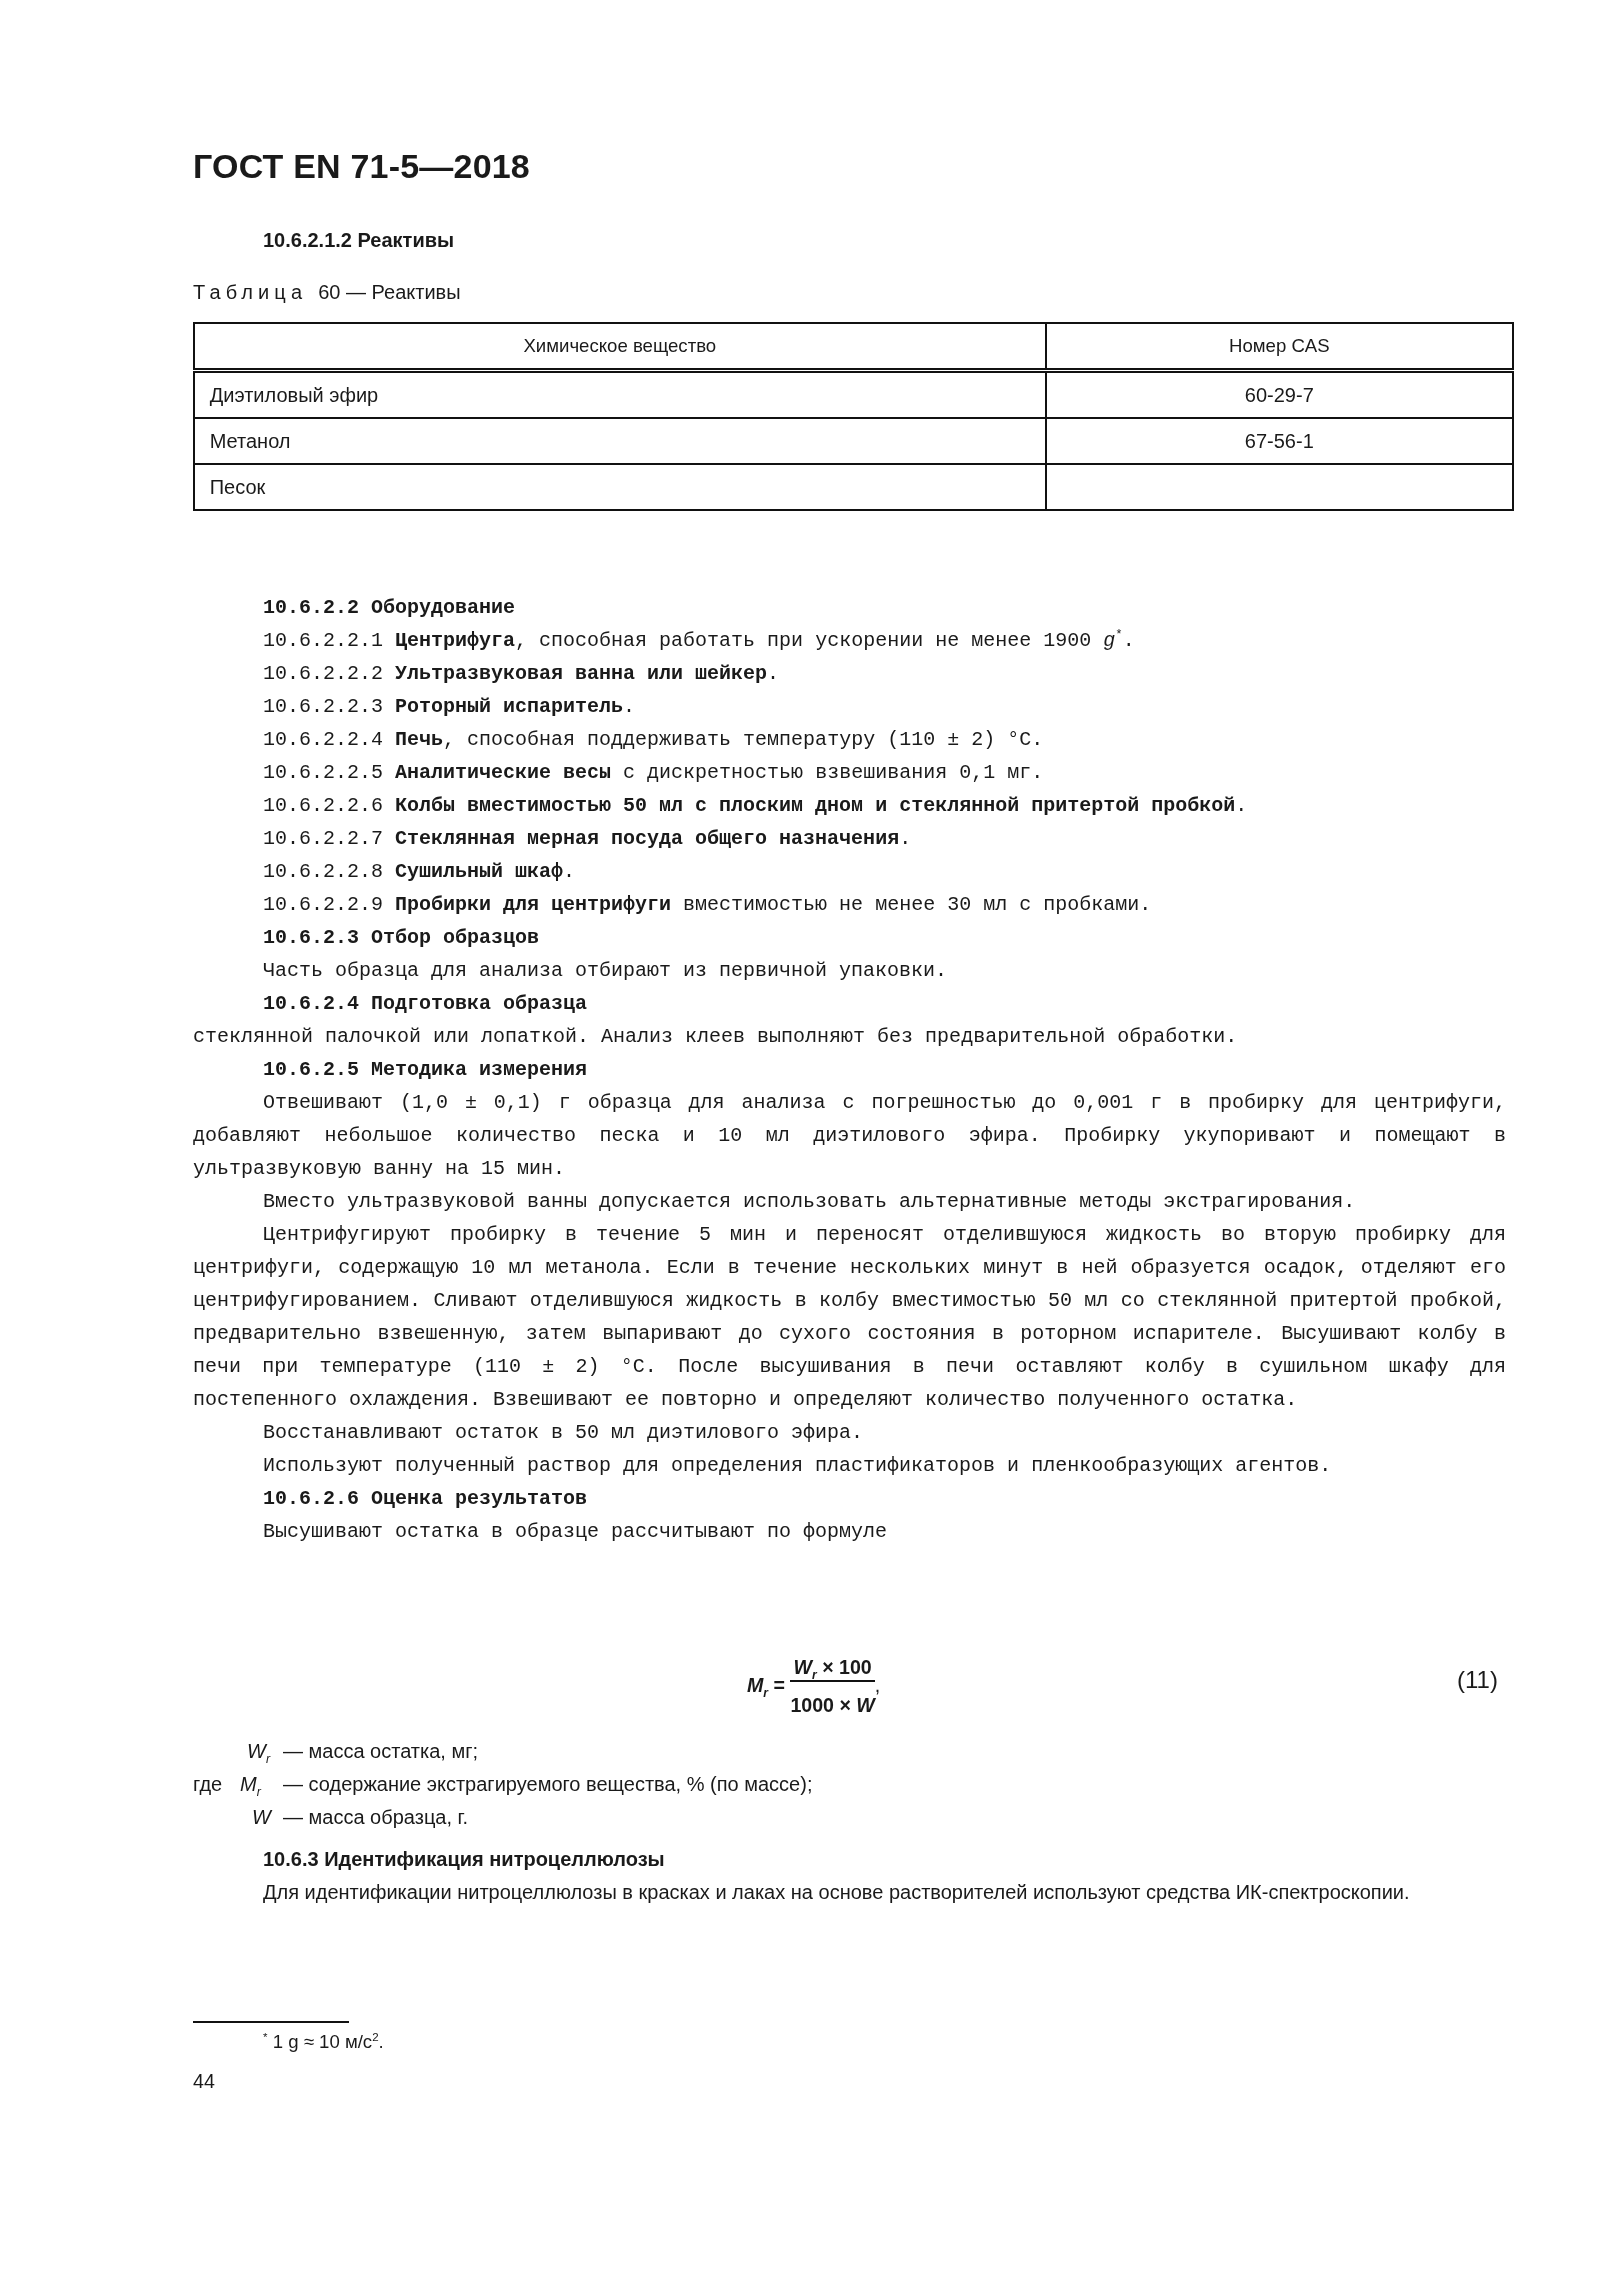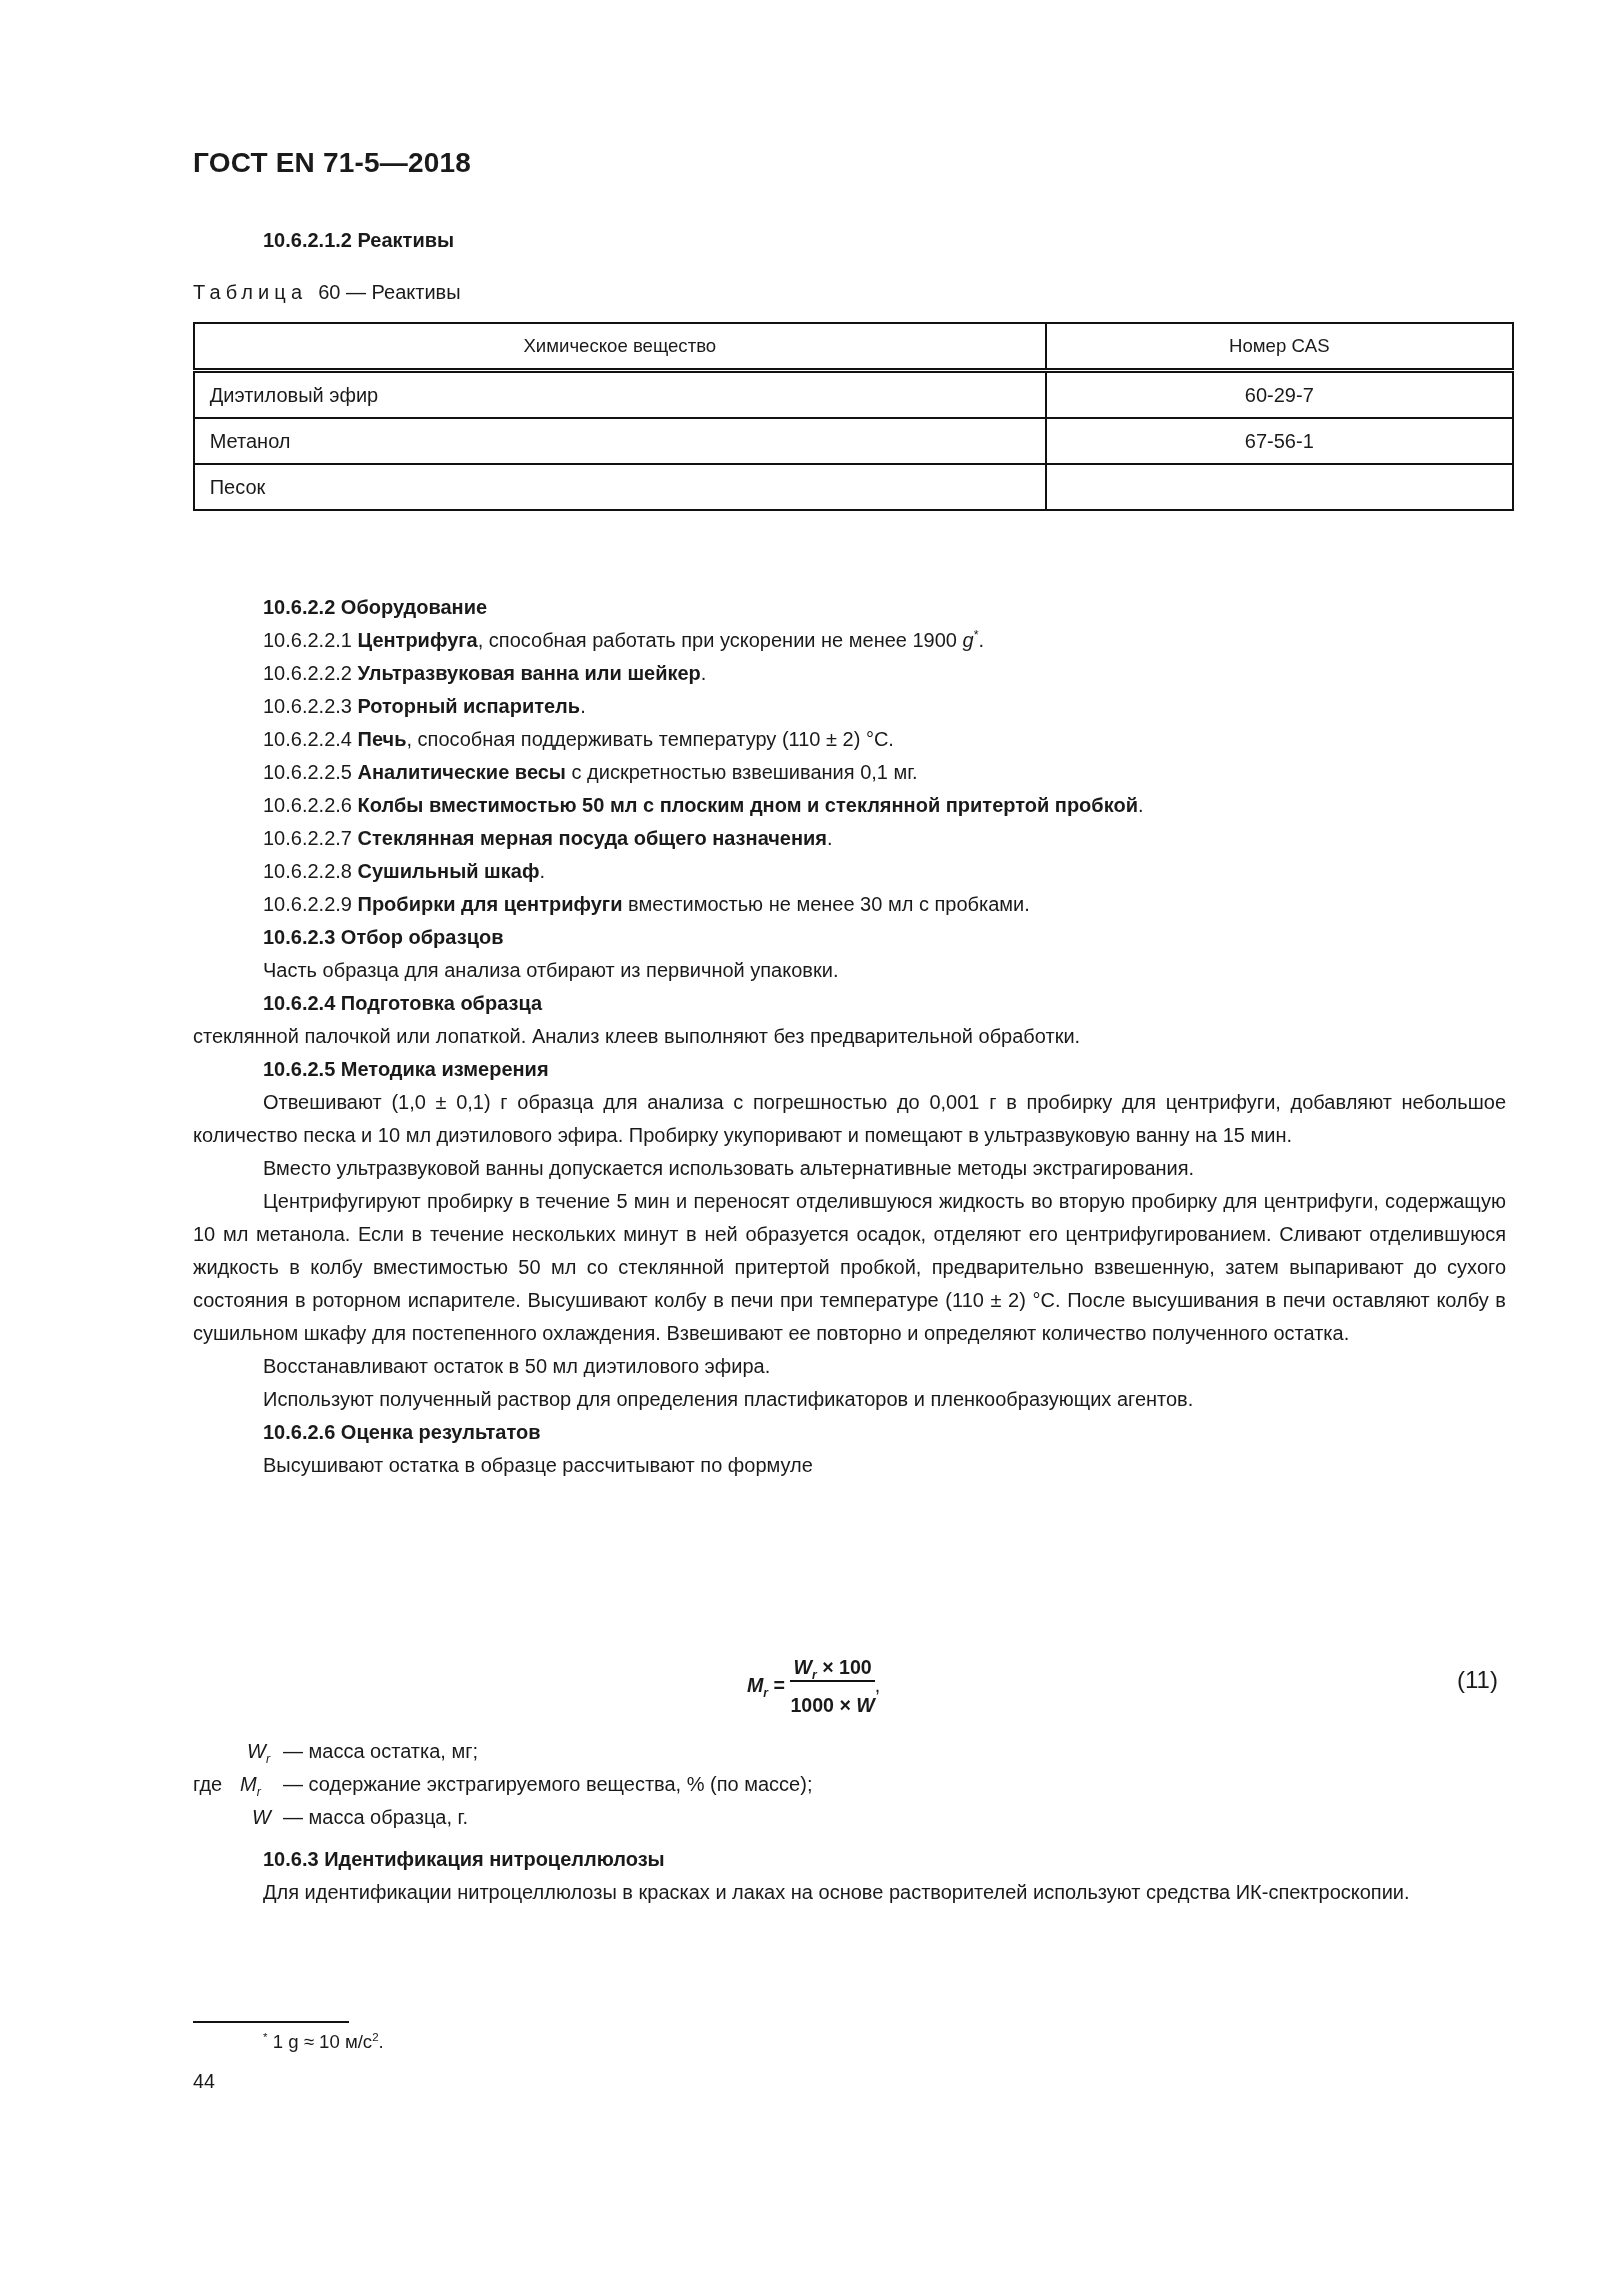--- a/index.html
+++ b/index.html
@@ -2,21 +2,21 @@
 <html><head>
 <meta charset="utf-8">
 <style>
   html, body { margin: 0; padding: 0; background: #ffffff; }
   body {
     width: 1621px; height: 2293px; position: relative; overflow: hidden;
     font-family: "Liberation Sans", "DejaVu Sans", sans-serif;
     color: #1a1a1a;
   }
   .abs { position: absolute; }
-  .hdr { left: 193px; top: 147px; font-size: 28px; font-weight: bold; letter-spacing: 0.2px; }
+  .hdr { left: 193px; top: 147px; font-size: 34px; font-weight: bold; letter-spacing: 0.2px; }
   .sec-h { font-weight: bold; }
   .t20 { font-size: 20px; line-height: 33px; }
   .caption { left: 193px; top: 281px; font-size: 20px; }
   .caption .sp { letter-spacing: 5.1px; }
   table.reag { position: absolute; left: 193px; top: 322px; width: 1321px; border-collapse: collapse; font-size: 20px; }
   table.reag td, table.reag th { border: 2.5px solid #111; padding: 0 14.7px; height: 44px; font-weight: normal; }
   table.reag th { height: 44px; font-size: 18.6px; }
   table.reag thead tr { border-bottom: 5.9px double #111; }
   table.reag td.c2, table.reag th.c2 { text-align: center; width: 436px; }
   table.reag th.c1 { text-align: center; margin-left: 48px; }
@@ -72,21 +72,21 @@
       <td class="c1">Метанол</td>
       <td class="c2">67-56-1</td>
     </tr>
     <tr>
       <td class="c1">Песок</td>
       <td class="c2"></td>
     </tr>
   </tbody>
 </table>
 
-<div class="abs col t20" style="top:591px;">
+<div class="abs col t20" style="top:591px;font-family:Liberation Mono, monospace;">
 
   <div class="ind bold">10.6.2.2 Оборудование</div>
 
   <div class="ind">
     <span>10.6.2.2.1</span>
     <span class="bold">Центрифуга</span><span>, способная работать при ускорении не менее 1900 </span><i>g</i><sup>*</sup><span>.</span>
   </div>
   <div class="ind">
     <span>10.6.2.2.2</span>
     <span class="bold">Ультразвуковая ванна или шейкер</span><span>.</span>

